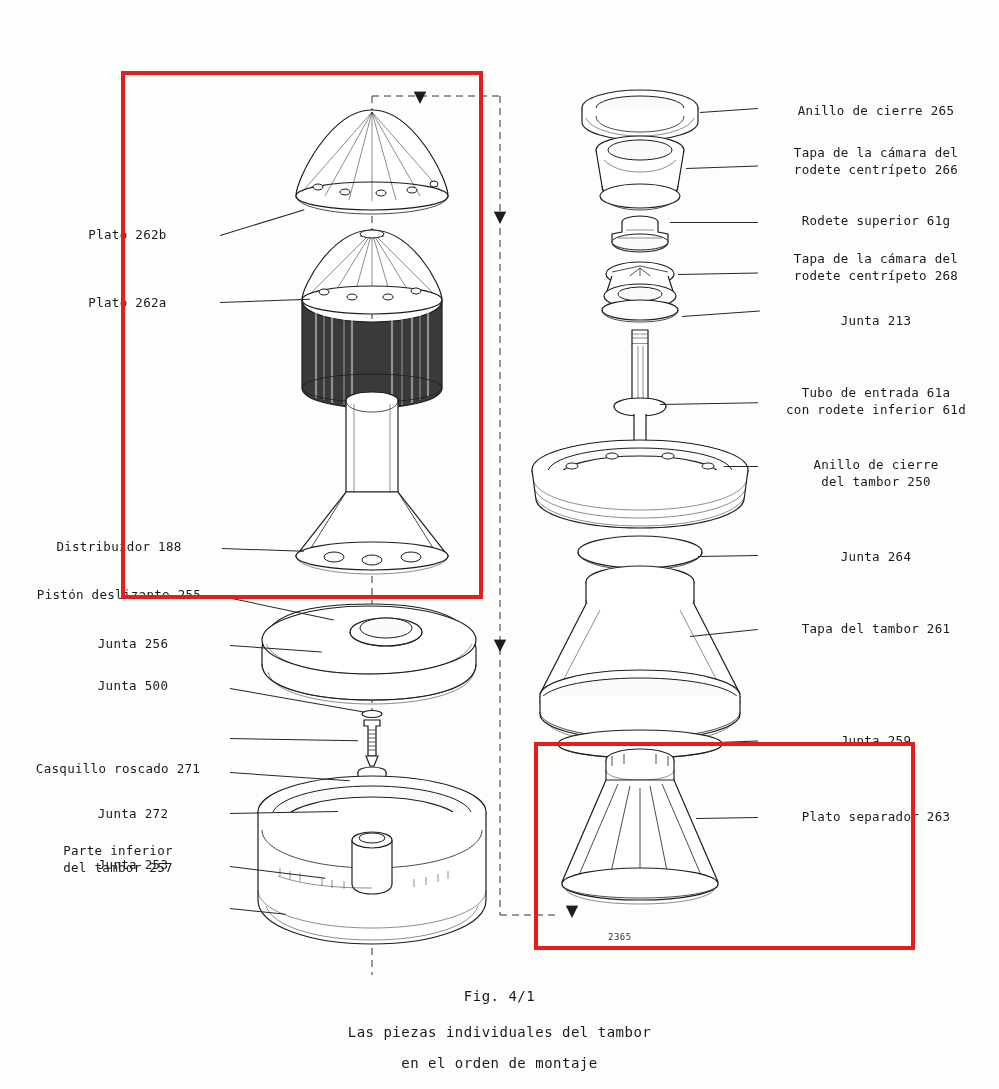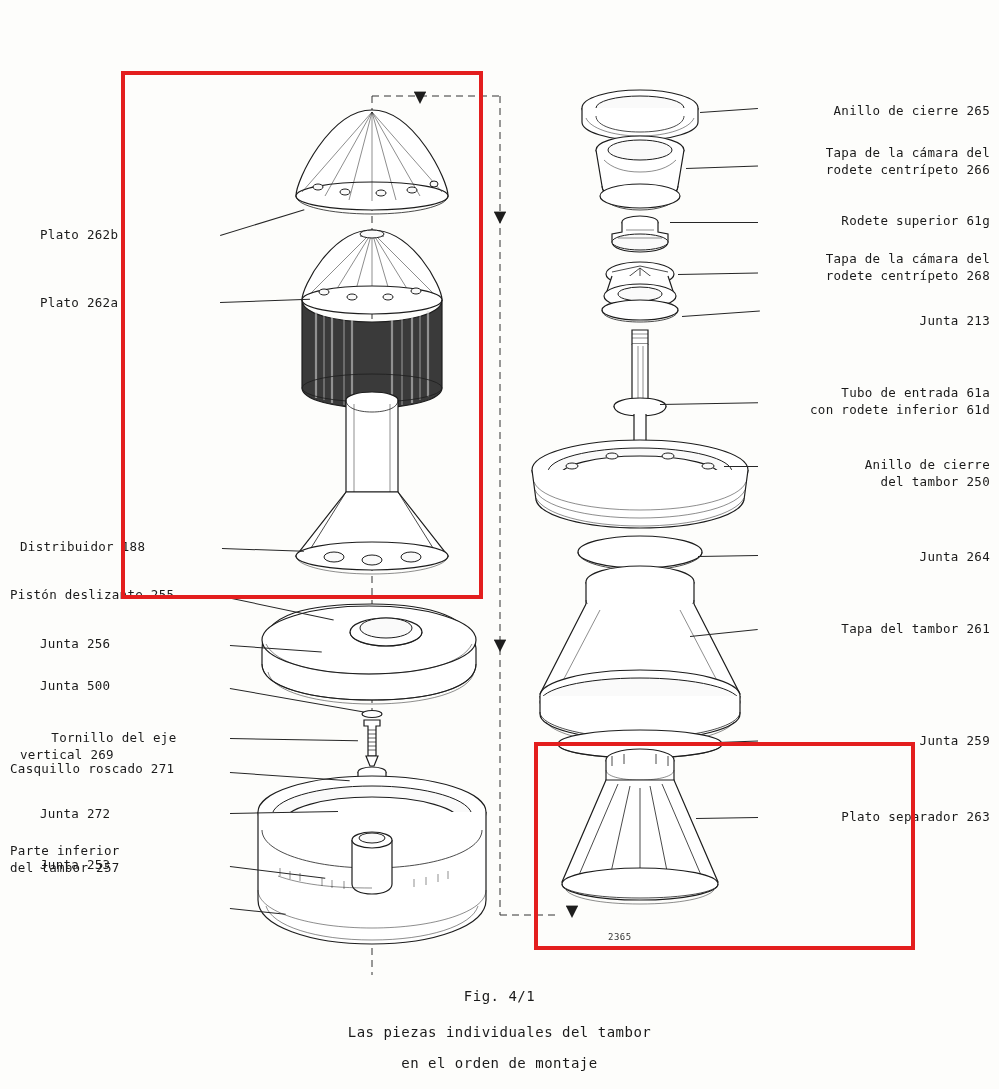--- a/index.html
+++ b/index.html
@@ -20,22 +20,22 @@
   
   .lbl {
     position: absolute;
     font-family: "DejaVu Sans Mono", monospace;
     font-size: 12.5px;
     line-height: 17px;
     color: #1a1a1a;
     white-space: pre;
     letter-spacing: 0.3px;
   }
-  .lbl.right { text-align: right; }
-  .lbl.left  { text-align: left; }
+  .lbl.right { text-align: center; }
+  .lbl.left  { text-align: center; }
 
   
   .leader {
     position: absolute;
     background: #262626;
     height: 1px;
     transform-origin: 0 0;
   }
 
   
@@ -367,24 +367,20 @@
 
   <div class="lbl left" style="left:10px; top:586px; width:218px;">Pistón deslizante 255</div>
   <div class="leader" style="left:232px; top:598px; width:104px; transform:rotate(12deg);"></div>
 
   <div class="lbl left" style="left:40px; top:635px; width:186px;">Junta 256</div>
   <div class="leader" style="left:230px; top:645px; width:92px; transform:rotate(4deg);"></div>
 
   <div class="lbl left" style="left:40px; top:677px; width:186px;">Junta 500</div>
   <div class="leader" style="left:230px; top:688px; width:136px; transform:rotate(10deg);"></div>
 
-  <div class="lbl left" style="left:20px; top:712px; width:206px;">
-    <span>Tornillo del eje
-vertical 269</span>
-  </div>
   <div class="leader" style="left:230px; top:738px; width:128px; transform:rotate(1deg);"></div>
 
   <div class="lbl left" style="left:10px; top:760px; width:216px;">Casquillo roscado 271</div>
   <div class="leader" style="left:230px; top:772px; width:120px; transform:rotate(4deg);"></div>
 
   <div class="lbl left" style="left:40px; top:805px; width:186px;">Junta 272</div>
   <div class="leader" style="left:230px; top:813px; width:108px; transform:rotate(-1deg);"></div>
 
   <div class="lbl left" style="left:40px; top:856px; width:186px;">Junta 253</div>
   <div class="leader" style="left:230px; top:866px; width:96px; transform:rotate(7deg);"></div>

